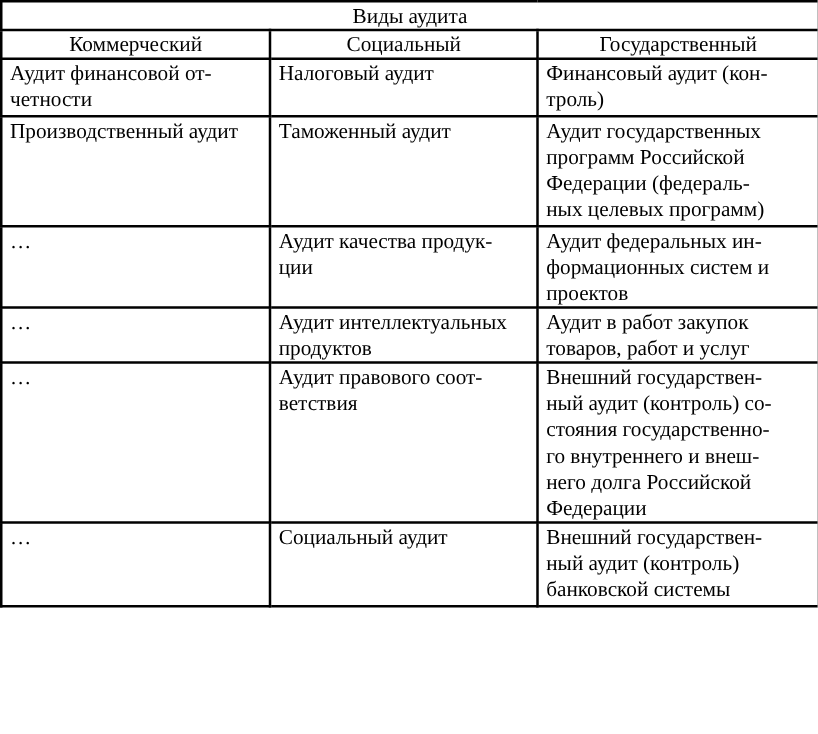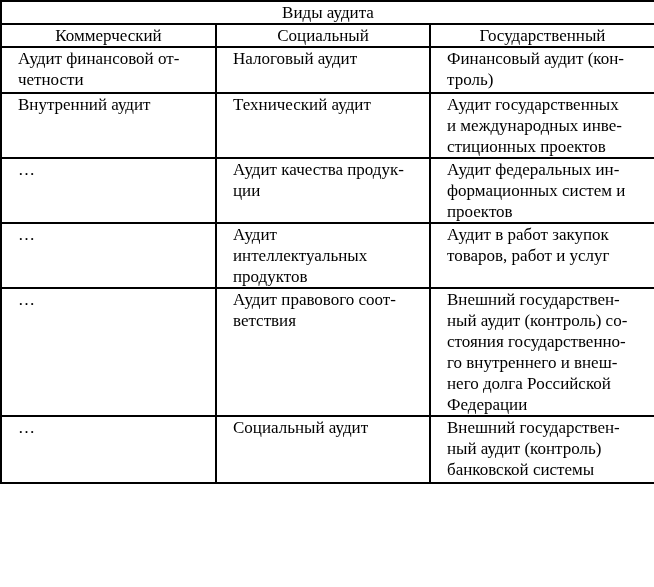--- a/index.html
+++ b/index.html
@@ -18,21 +18,21 @@
   table.audit {
     border-collapse: collapse;
     table-layout: fixed;
     width: 654px;
     font-size: 17px;
     line-height: 21px;
   }
   table.audit th,
   table.audit td {
     border: 2px solid #000000;
-    padding: 0 16px;
+    padding: 0 6px;
     vertical-align: top;
     white-space: pre-line;
     overflow: hidden;
     box-sizing: border-box;
     font-weight: normal;
     text-align: left;
   }
   table.audit th {
     text-align: center;
   }
@@ -62,26 +62,27 @@
         <th>Социальный</th>
         <th>Государственный</th>
       </tr>
       <tr style="height:46px">
         <td>Аудит финансовой от-
 четности</td>
         <td>Налоговый аудит</td>
         <td>Финансовый аудит (кон-
 троль)</td>
       </tr>
-      <tr style="height:65px">
-        <td>Внутренний аудит</td>
-        <td>Технический аудит</td>
+      <tr style="height:88px">
+        <td>Производственный аудит</td>
+        <td>Таможенный аудит</td>
         <td>Аудит государственных
-и международных инве-
-стиционных проектов</td>
+программ Российской
+Федерации (федераль-
+ных целевых программ)</td>
       </tr>
       <tr style="height:63px">
         <td class="dots">…</td>
         <td>Аудит качества продук-
 ции</td>
         <td>Аудит федеральных ин-
 формационных систем и
 проектов</td>
       </tr>
       <tr style="height:42px">

